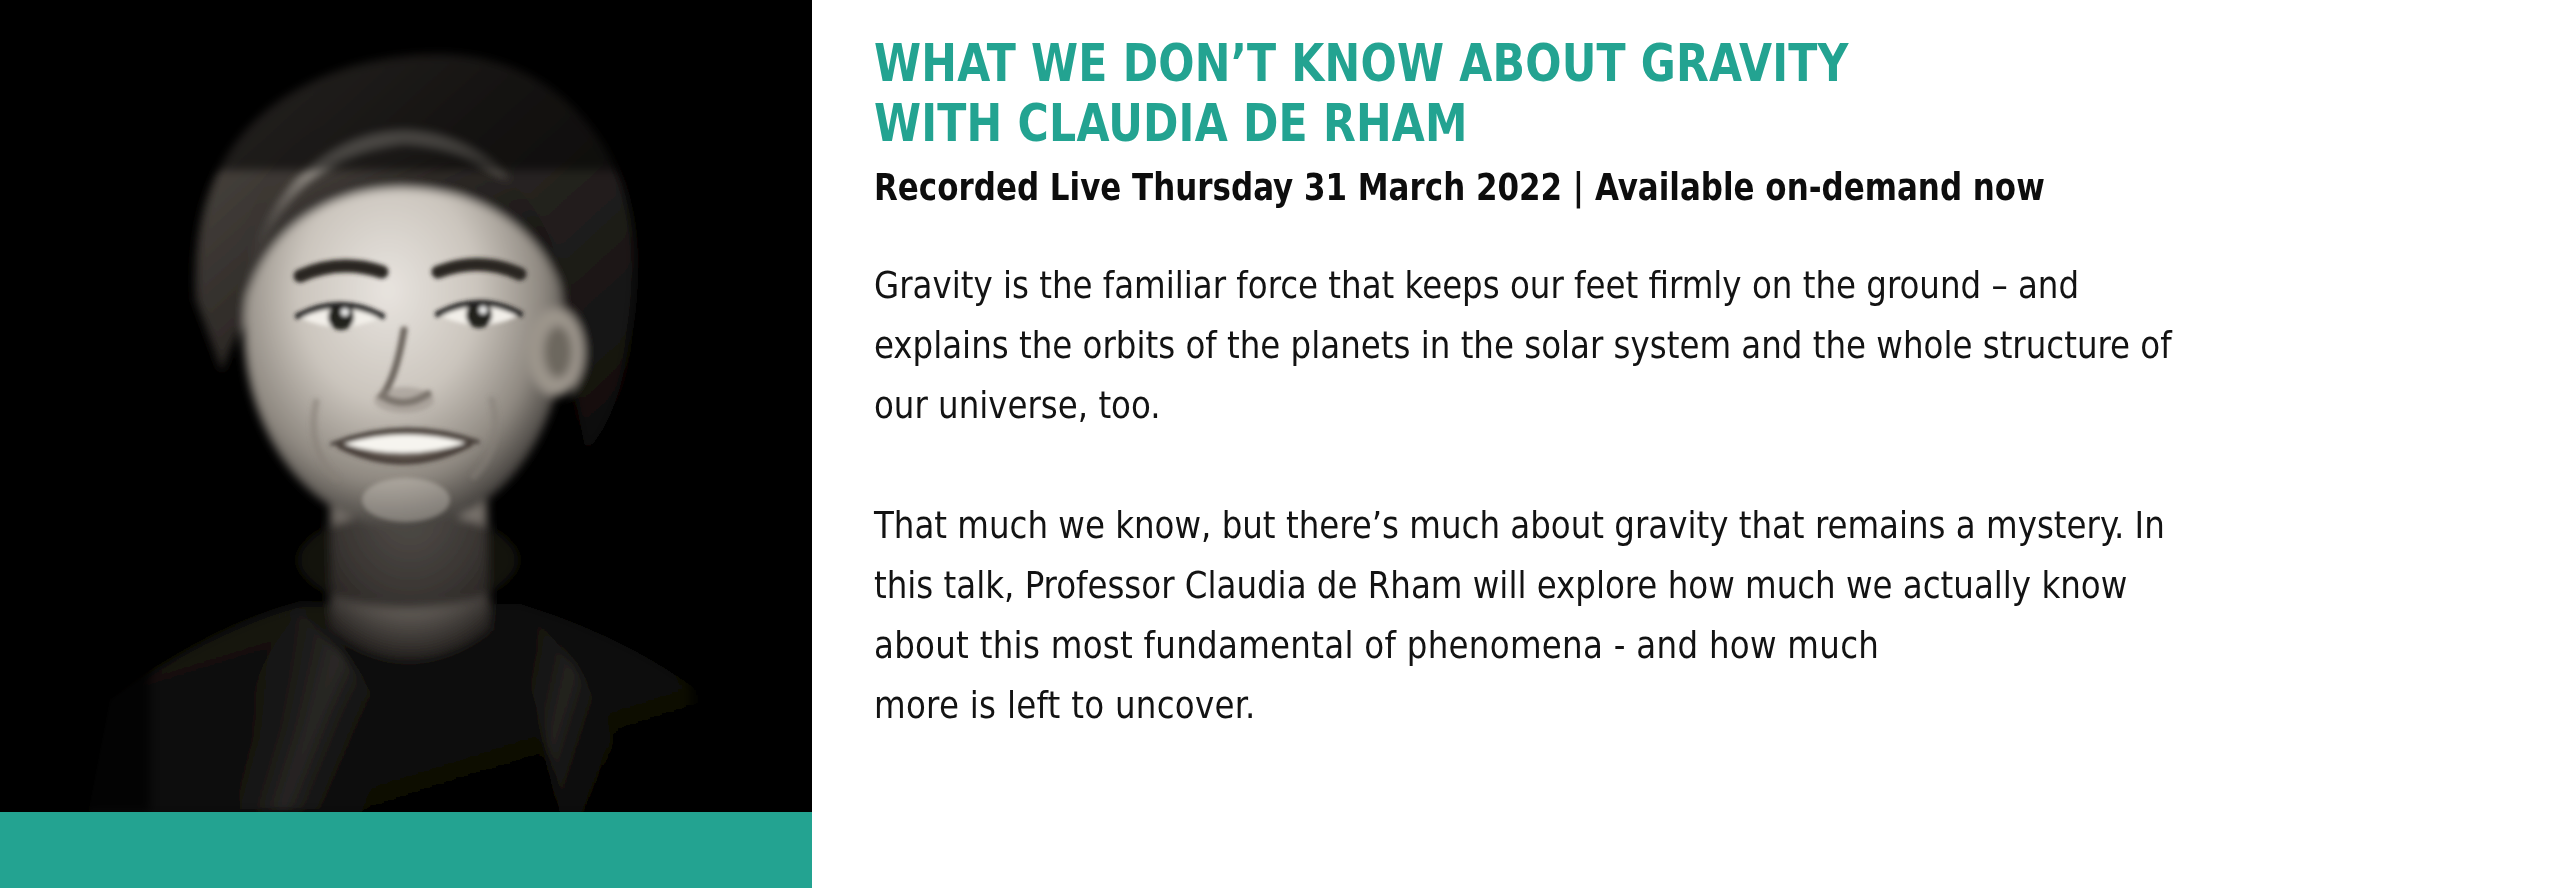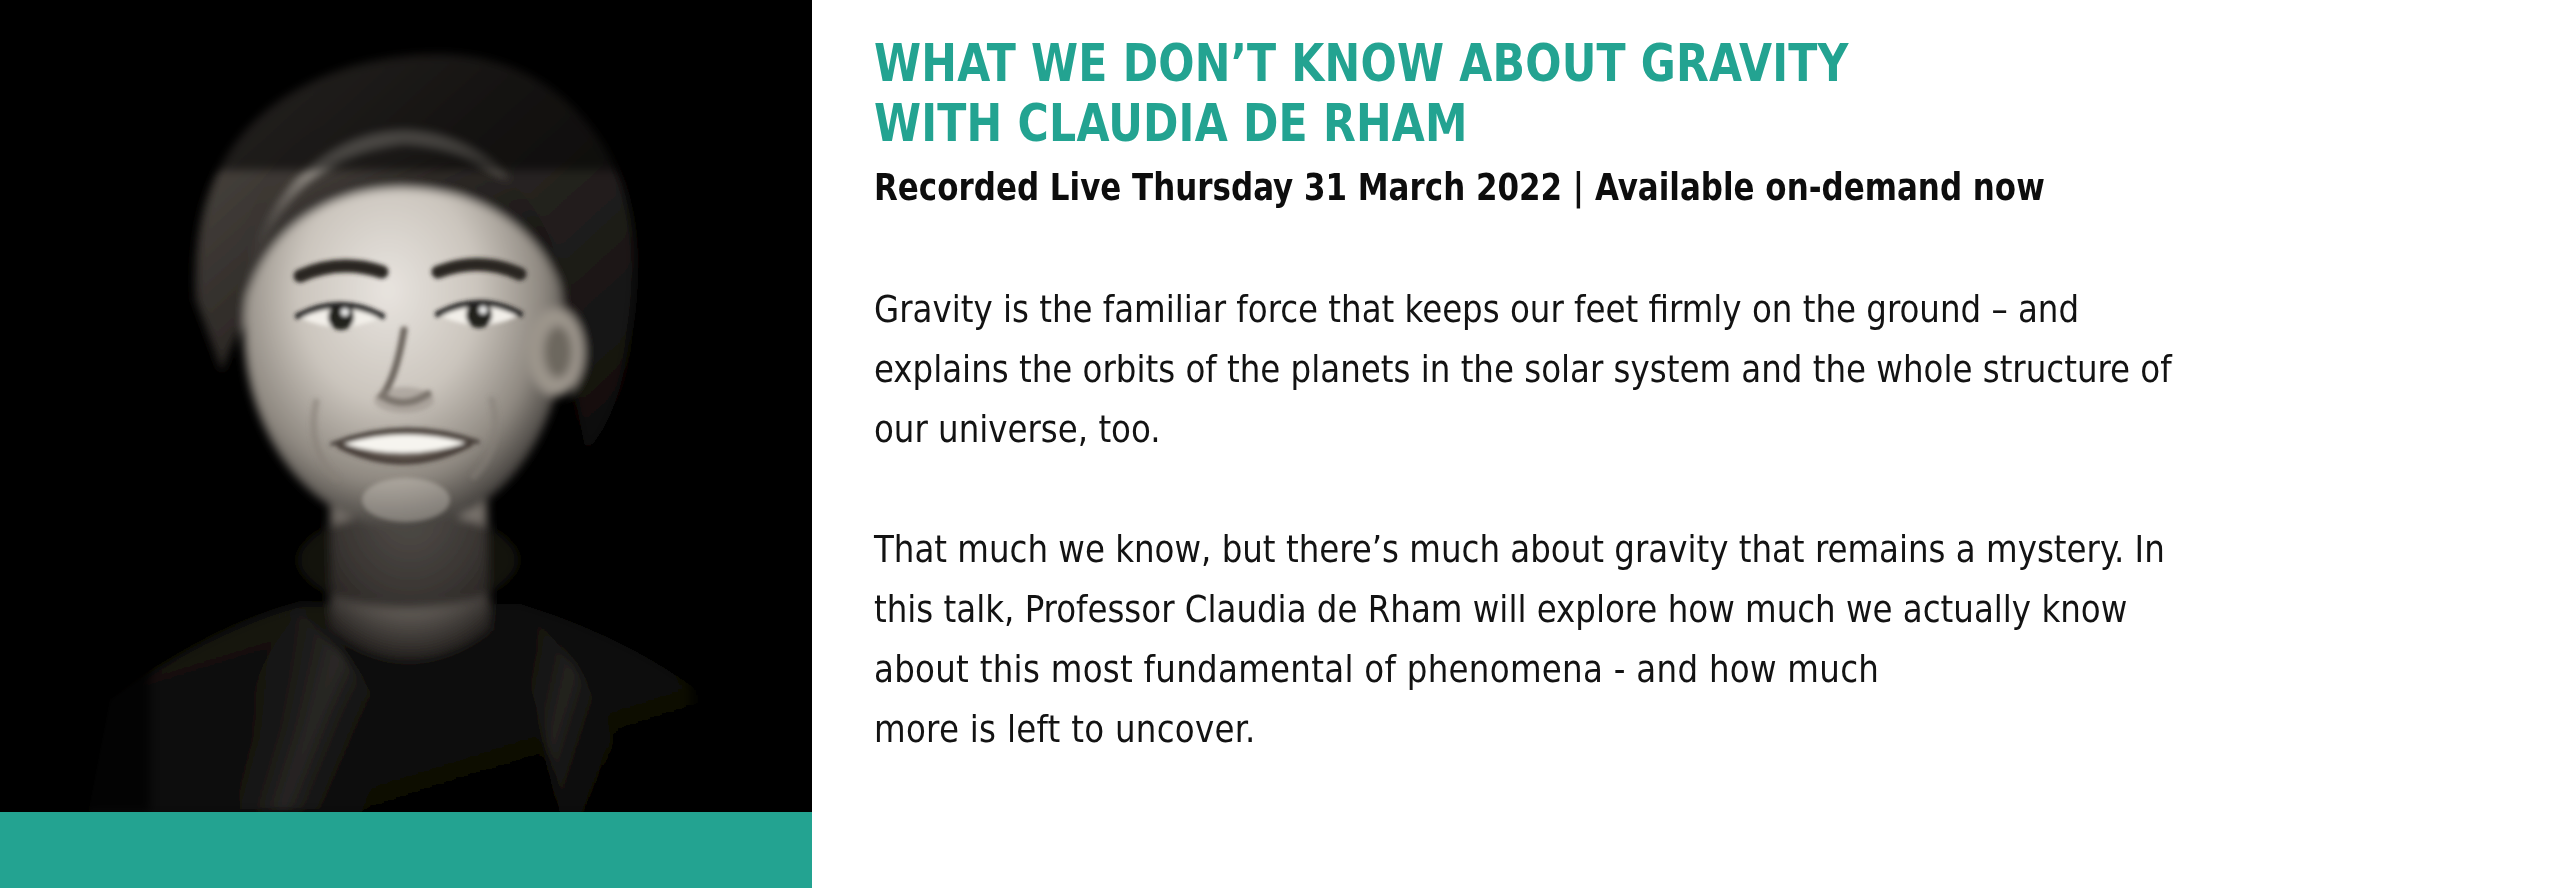--- a/index.html
+++ b/index.html
@@ -93,21 +93,21 @@
     font-weight: bold;
     font-size: 37px;
     line-height: 1.2;
     margin: 12px 0 0 0;
     transform: scaleX(0.93);
     transform-origin: left center;
     white-space: nowrap;
   }
 
   .body-block {
-    margin-top: 68px;
+    margin-top: 44px;
   }
 
   .body-paragraph {
     color: #131313;
     font-family: "Liberation Sans Narrow", "DejaVu Sans Condensed", "Liberation Sans", sans-serif;
     font-weight: normal;
     font-size: 38px;
     line-height: 60px;
     margin: 0;
     transform: scaleX(0.95);

